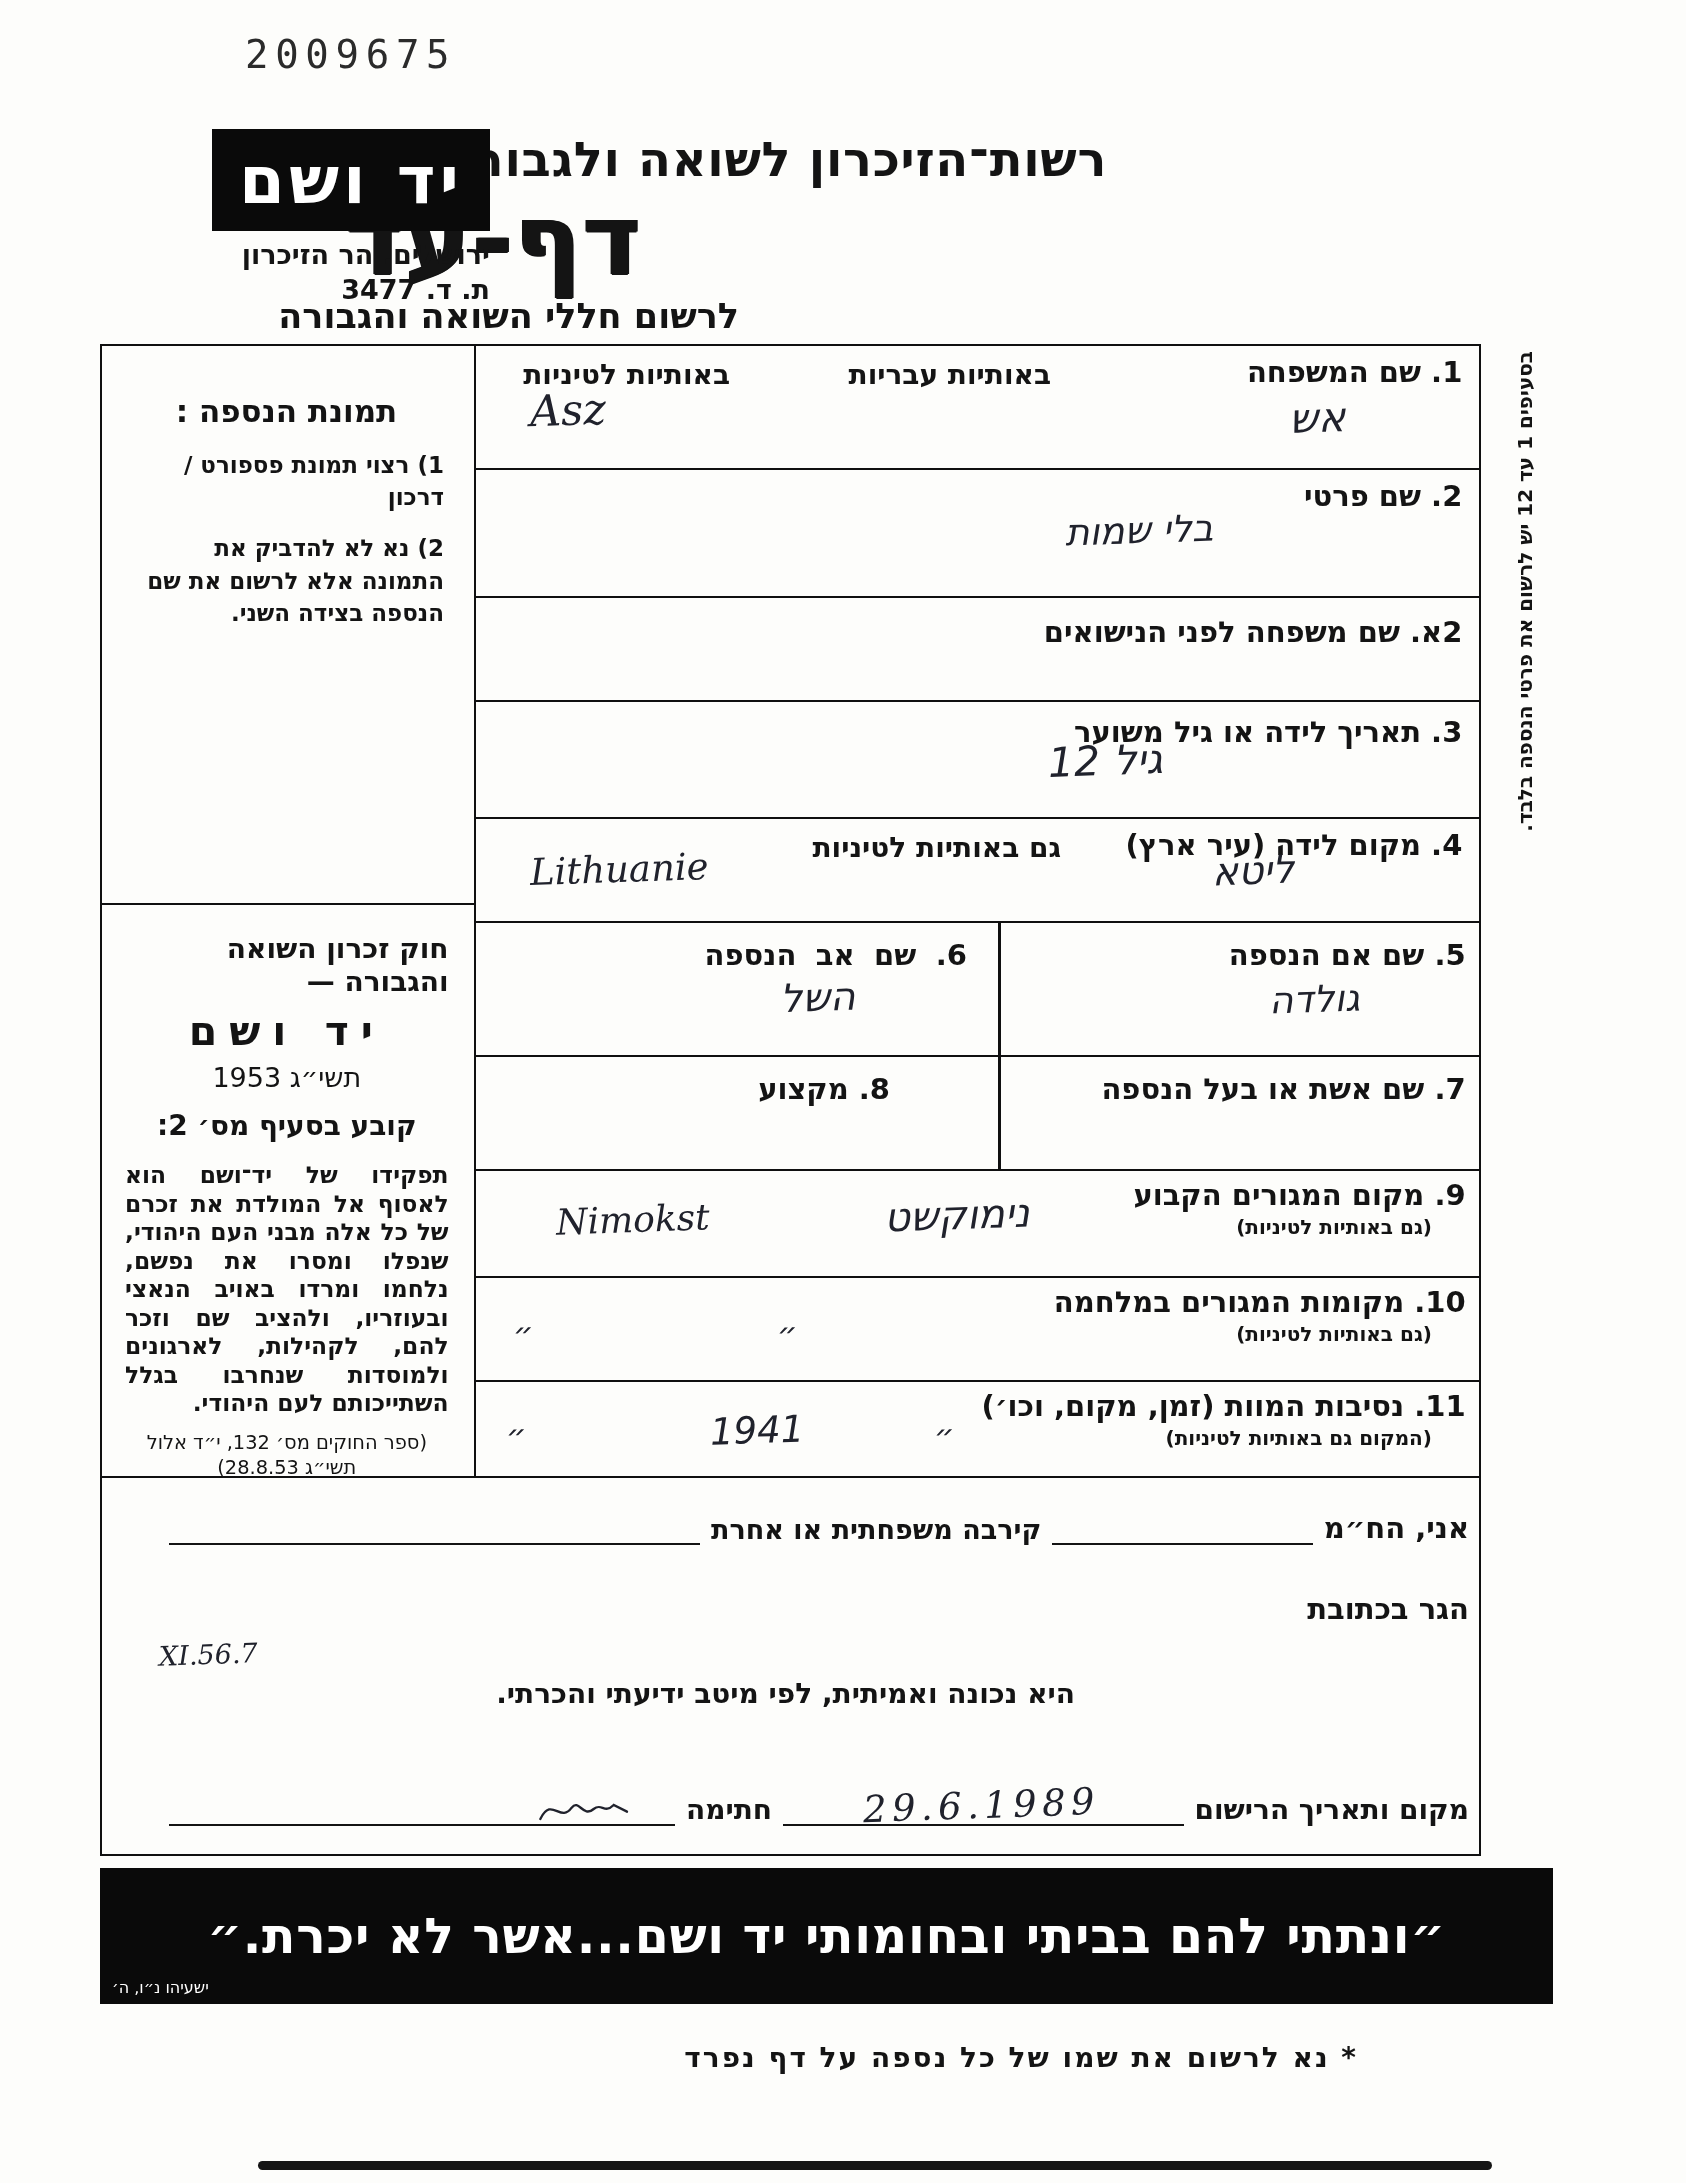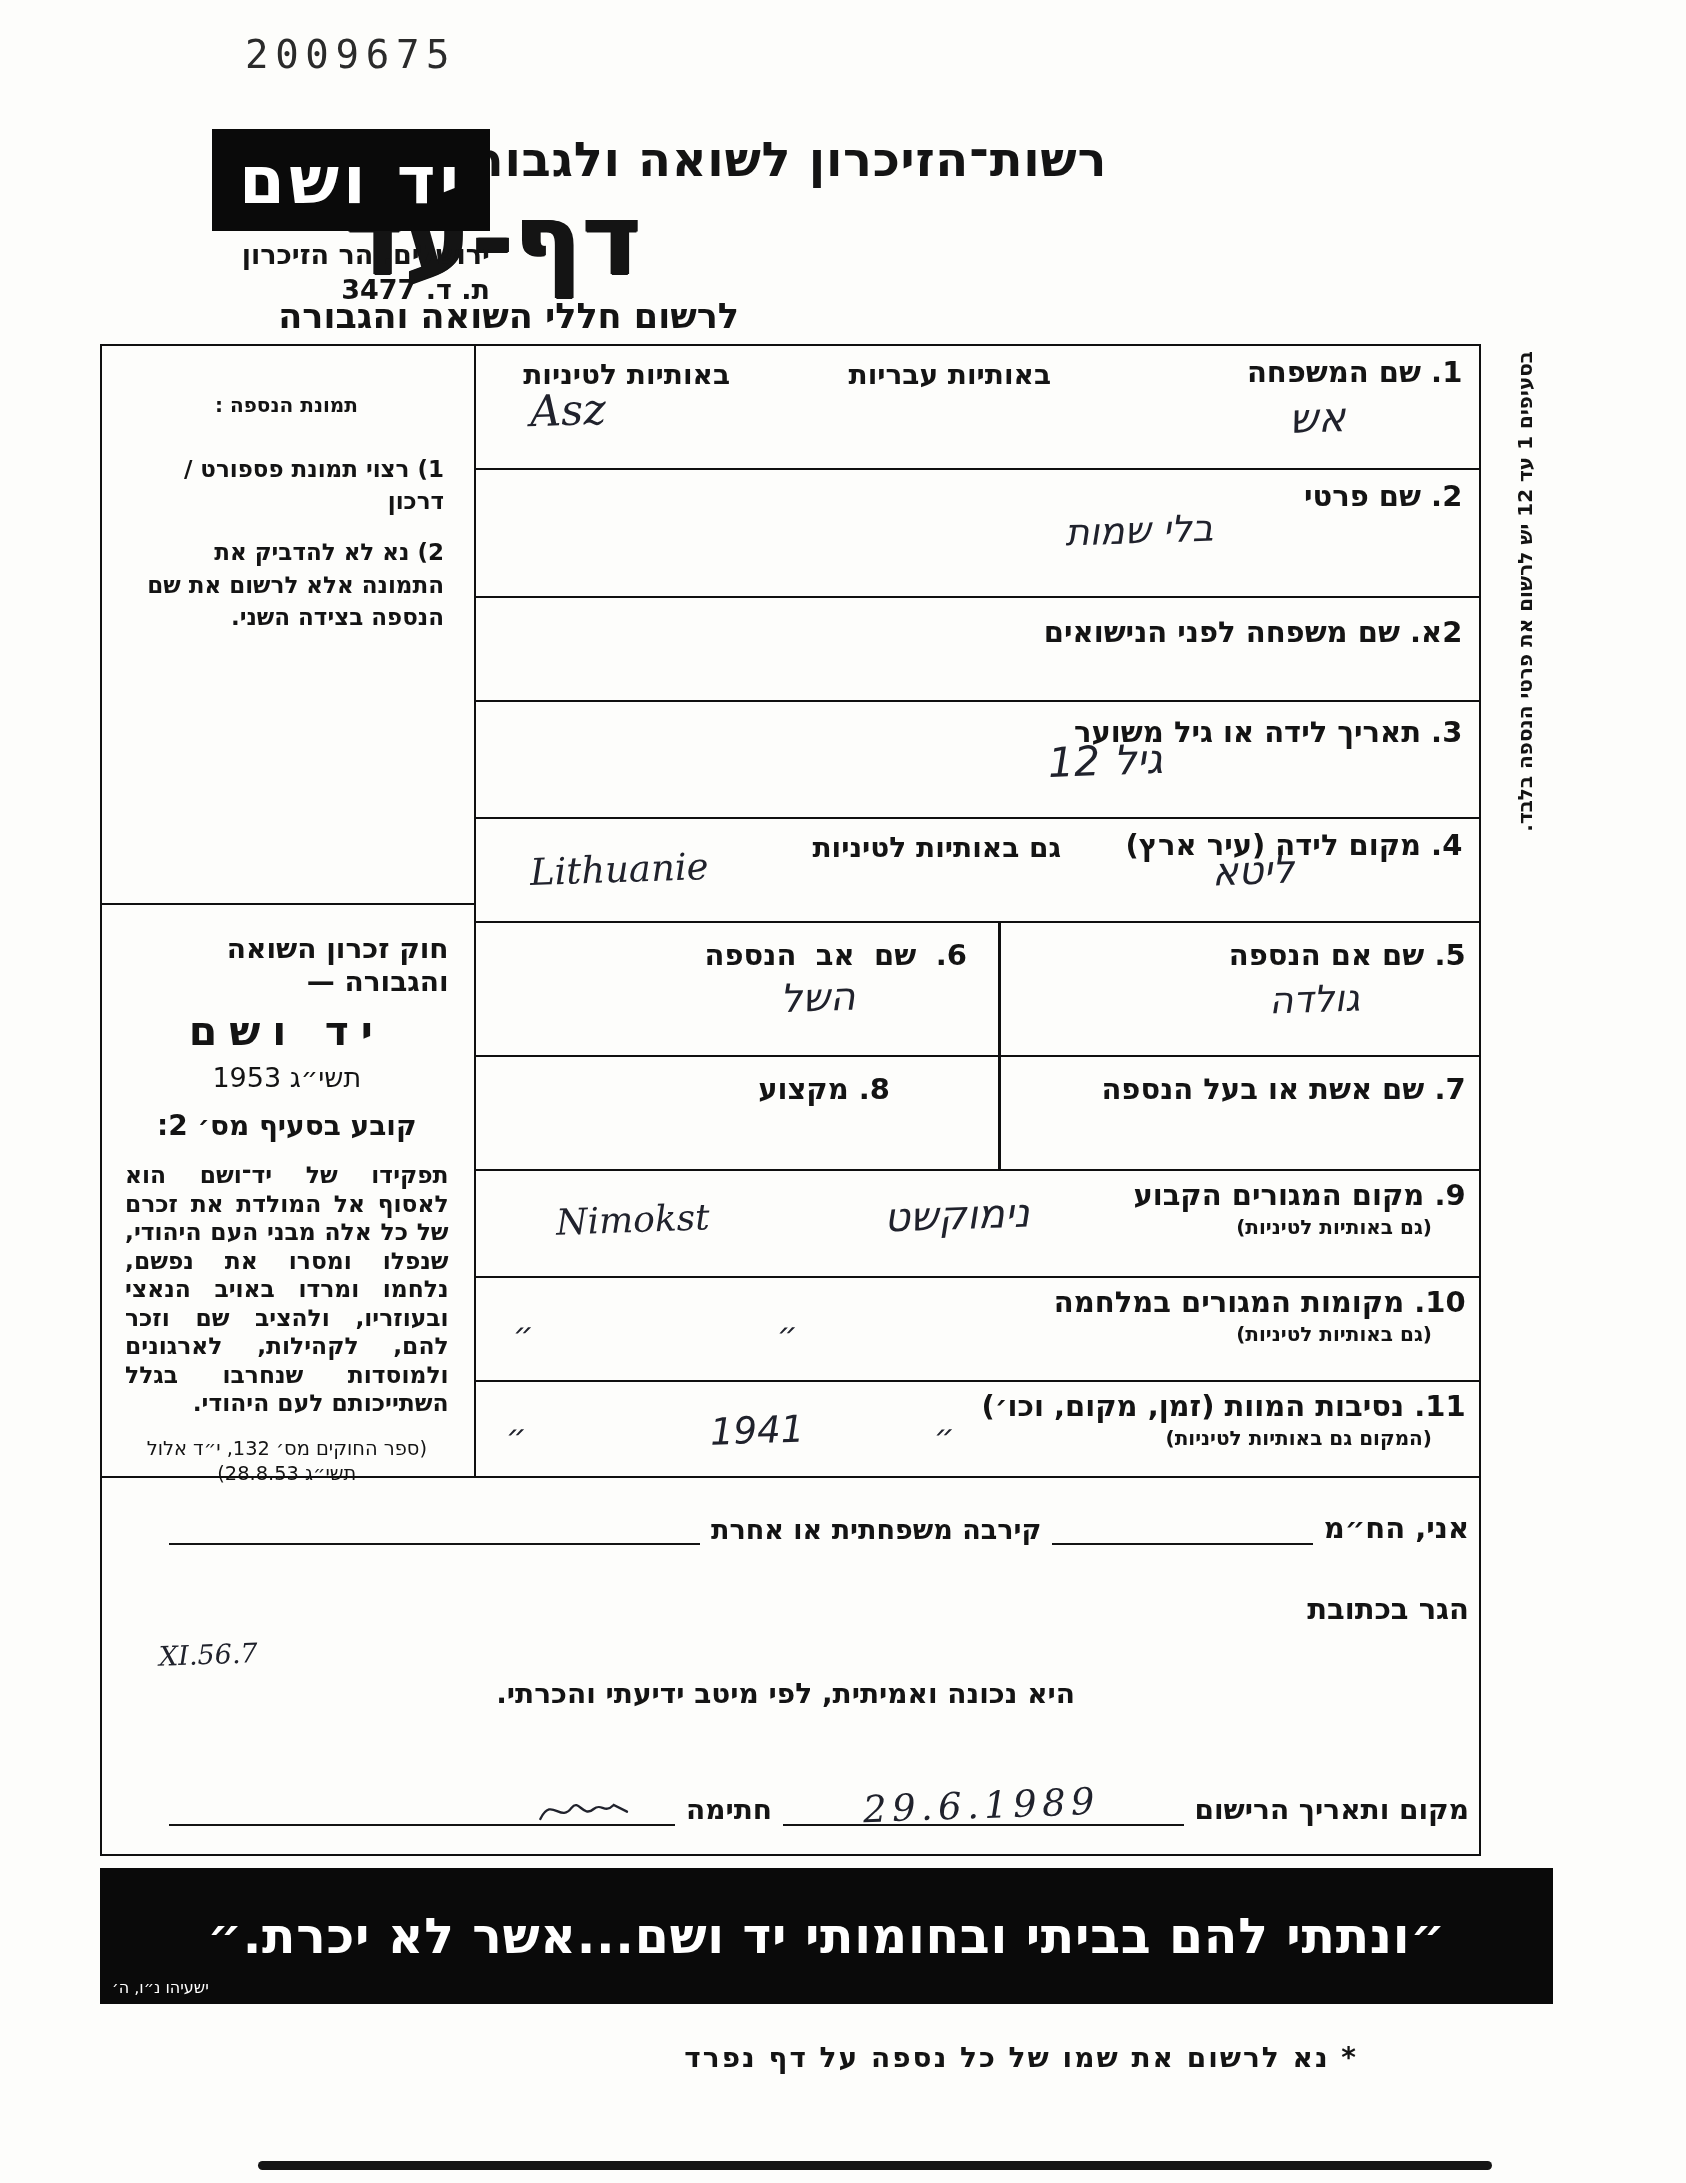--- a/index.html
+++ b/index.html
@@ -41,29 +41,29 @@
   .sub-lbl { font-size: 20px; font-weight: bold; white-space: nowrap; }
 
   
   .hw { font-style: italic; color: #20222c; white-space: nowrap; }
   .hw-he { font-family: "DejaVu Sans", sans-serif; transform: rotate(-2deg); }
   .hw-la { font-family: "DejaVu Serif", serif; transform: rotate(-2deg); }
 
   
   .sidebar { position: absolute; top: 0; left: 0; width: 372px; height: 1130px; }
   .photo-cell { box-sizing: border-box; height: 559px; border-bottom: 2.7px solid #101010; padding: 47px 30px 0 27px; }
-  .photo-title { font-size: 20px; font-weight: bold; text-align: center; margin-bottom: 36px; }
+  .photo-title { font-size: 31px; font-weight: bold; text-align: center; margin-bottom: 20px; }
   .photo-item { font-size: 23px; font-weight: bold; line-height: 1.4; text-align: right; margin-top: 19px; }
   .law-cell { box-sizing: border-box; height: 572px; padding: 27px 25.4px 0 23px; }
   .law-title { font-size: 28px; font-weight: bold; text-align: right; }
   .law-name { font-size: 41px; font-weight: bold; letter-spacing: 12px; text-align: center; margin-top: 9.4px; }
   .law-year { font-size: 27px; text-align: center; margin-top: 6.7px; }
   .law-intro { font-size: 28px; font-weight: bold; text-align: center; margin-top: 16px; }
   .law-body { font-size: 23.4px; font-weight: bold; line-height: 1.22; text-align: justify; margin-top: 19px; }
-  .law-cite { font-size: 19.4px; text-align: center; margin-top: 18px; line-height: 1.3; }
+  .law-cite { font-size: 19.4px; text-align: center; margin-top: 12px; line-height: 1.3; }
 
   
   .decl-area { position: absolute; top: 1130px; left: 0; right: 0; bottom: 0;
                border-top: 2.7px solid #101010; box-sizing: border-box; }
   .decl-row { position: absolute; right: 10px; left: 67px; display: flex; align-items: flex-end; gap: 10.7px; }
   .decl-lbl { font-size: 29px; font-weight: bold; white-space: nowrap; }
   .blank { border-bottom: 2px solid #141414; height: 35px; position: relative; }
   .statement { font-size: 28px; font-weight: bold; line-height: 1.35; text-align: right; }
 
   

